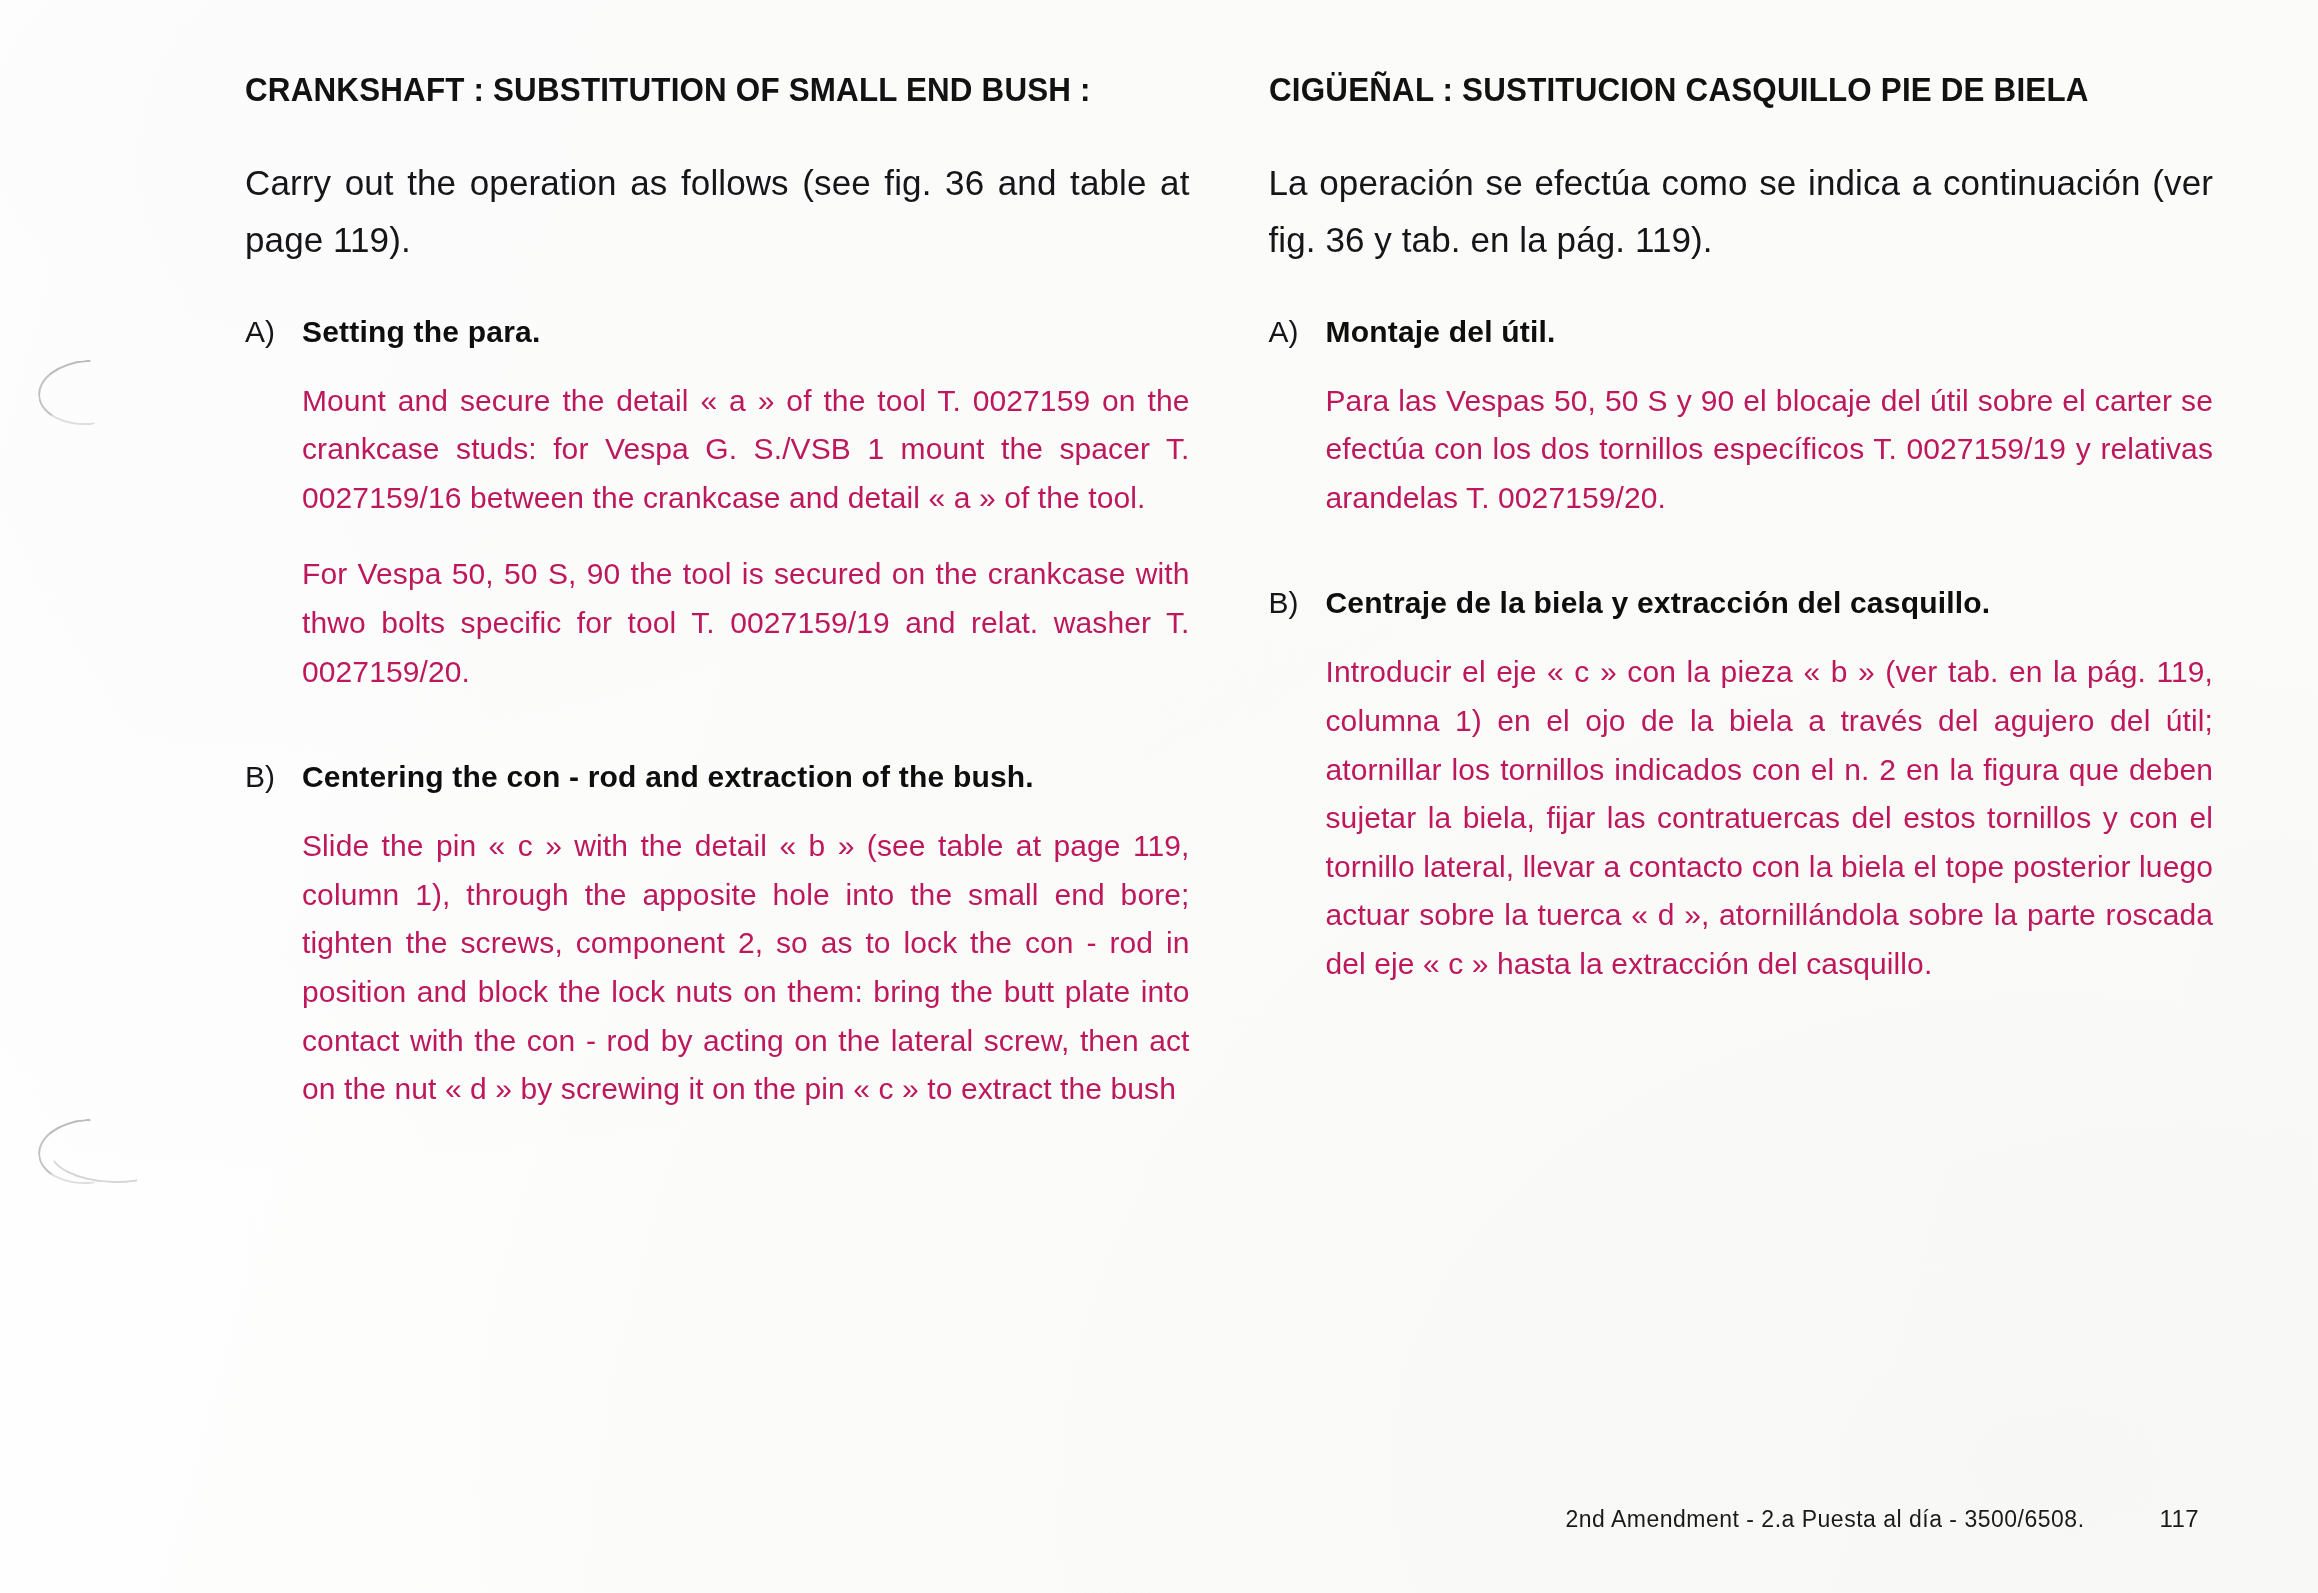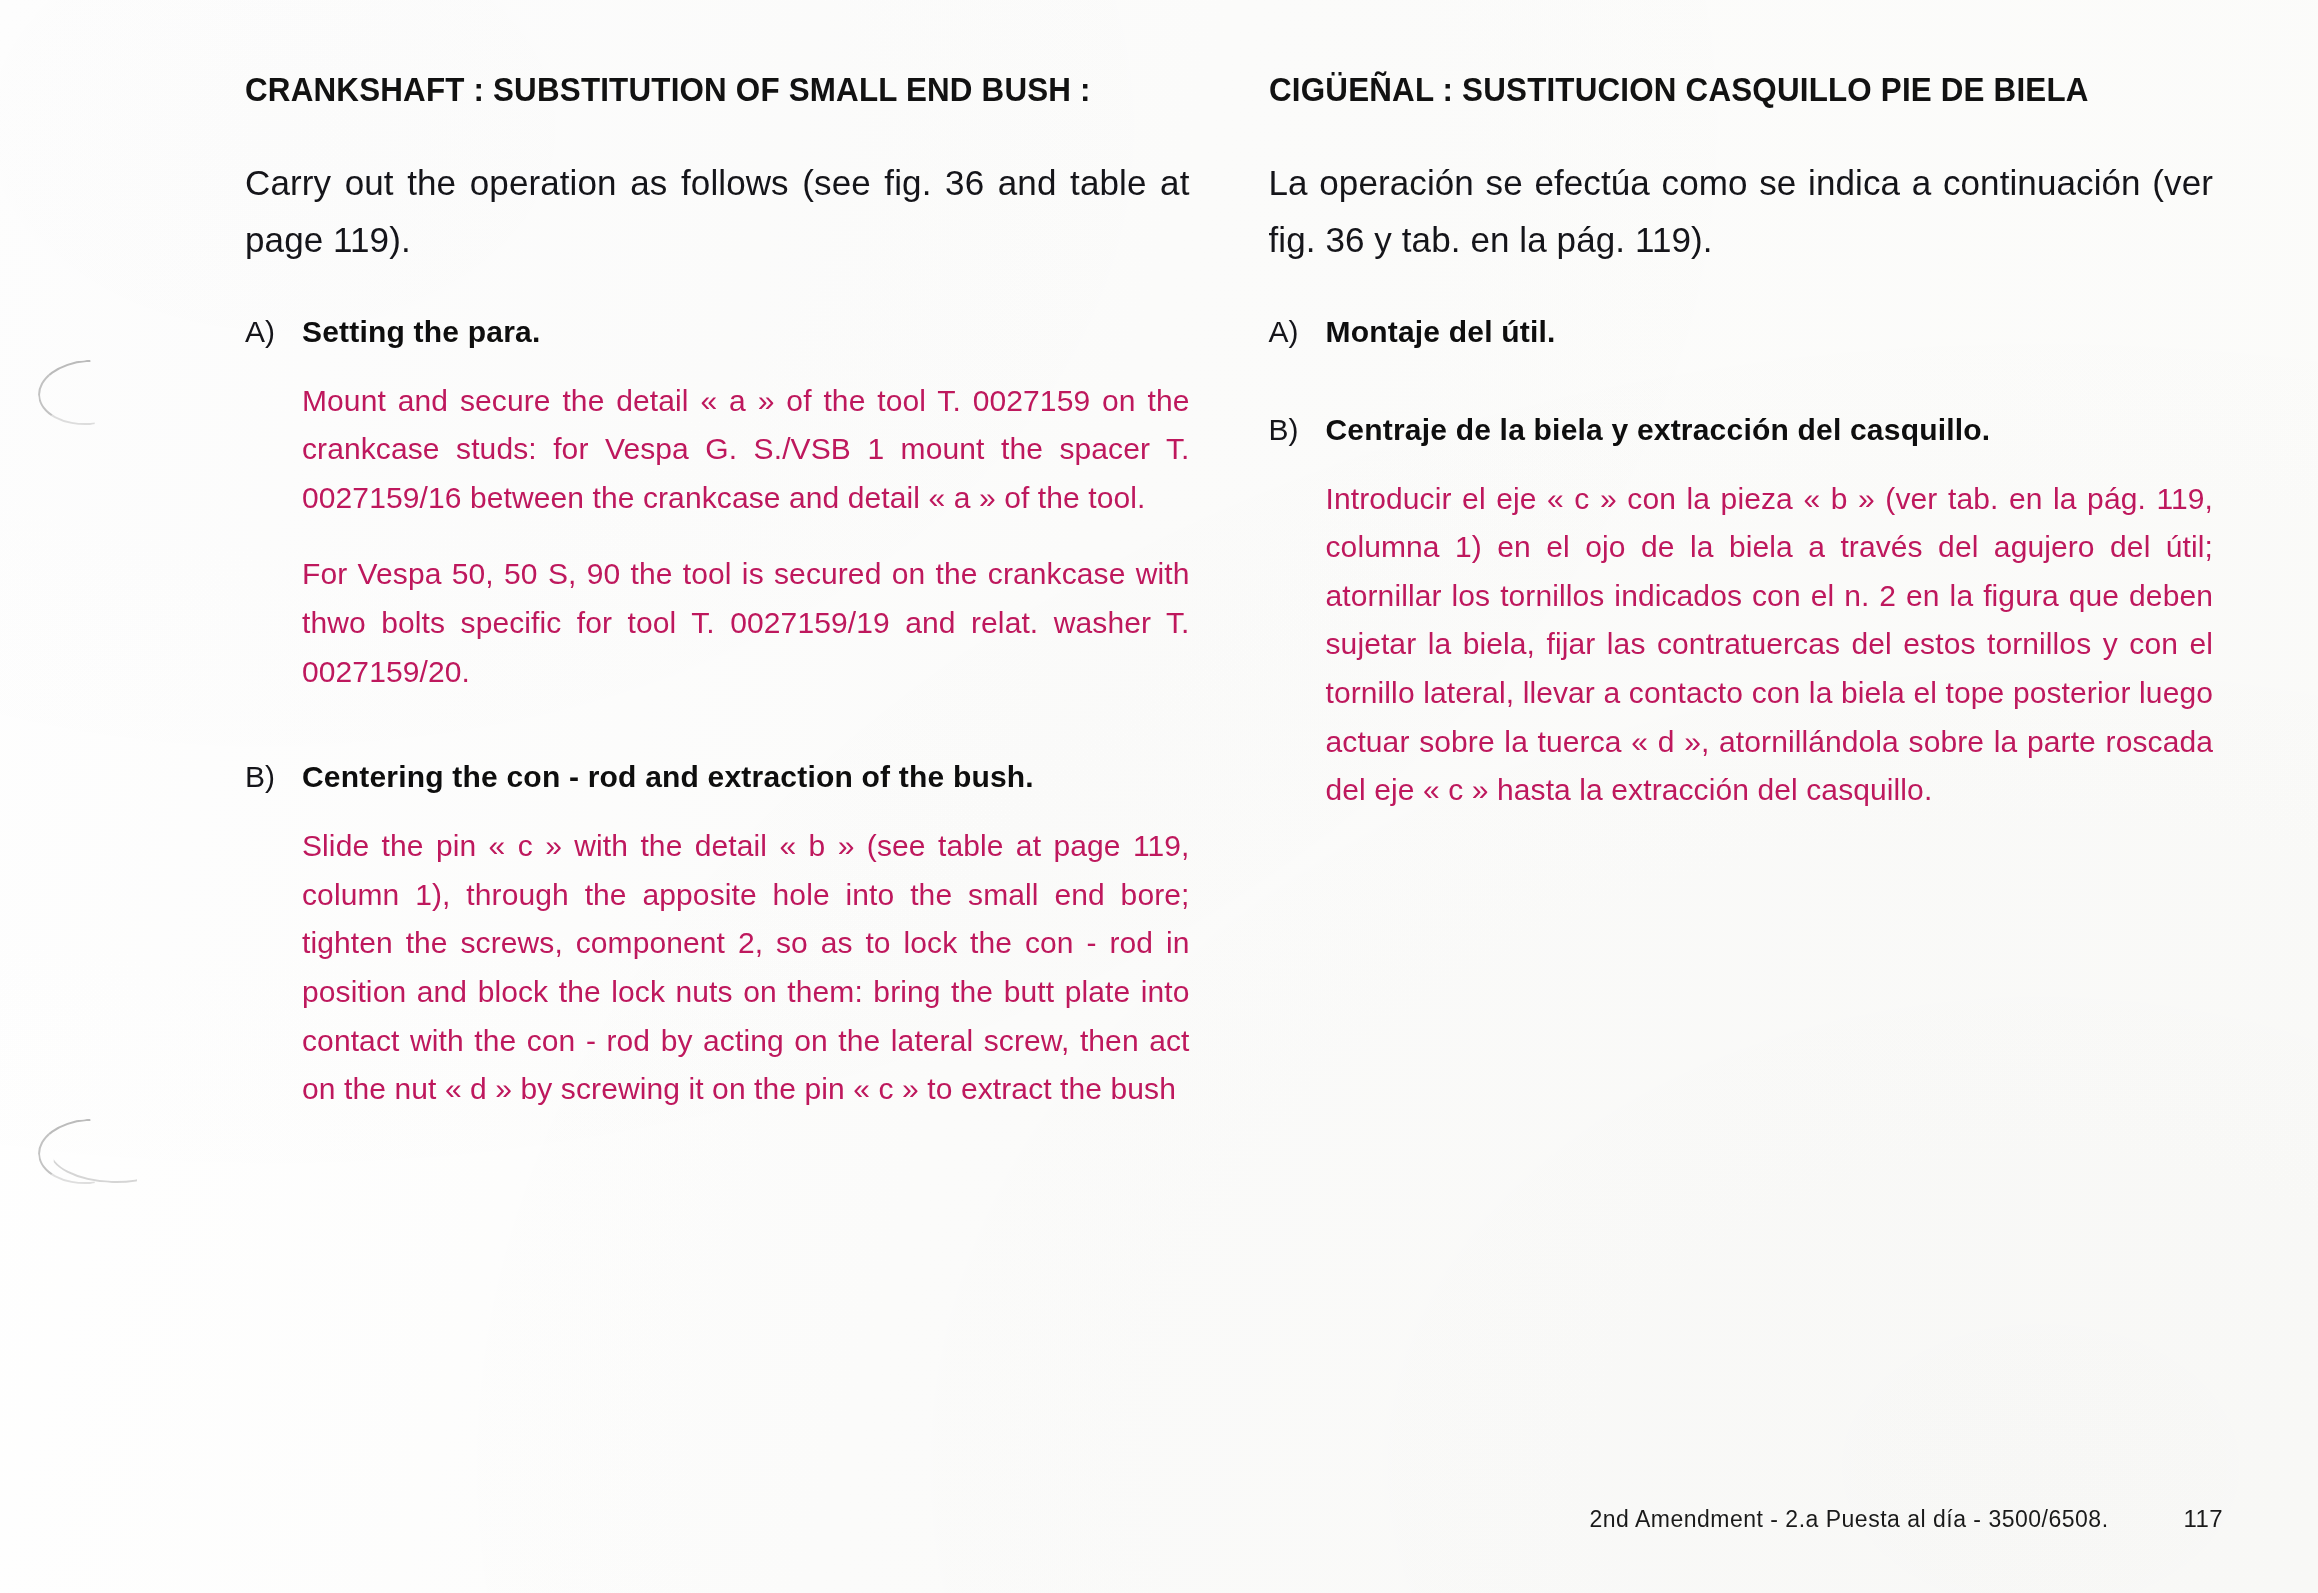--- a/index.html
+++ b/index.html
@@ -124,21 +124,21 @@
   .section-gap { height: 36px; }
 
   .footer {
     position: absolute;
     left: 0;
     right: 0;
     bottom: 61px;
     display: flex;
     justify-content: flex-end;
     align-items: baseline;
-    padding-right: 96px;
+    padding-right: 120px;
     color: #1a1a1a;
   }
   .footer-note {
     font-size: 23px;
     letter-spacing: 0.5px;
     margin-right: 75px;
   }
   .footer-page {
     font-size: 24px;
     letter-spacing: 0.4px;
@@ -178,20 +178,21 @@
 
     <div class="col es">
       <h1 class="section-title">CIGÜEÑAL : SUSTITUCION CASQUILLO PIE DE BIELA</h1>
 
       <p class="intro">La operación se efectúa como se indica a continuación (ver fig. 36 y tab. en la pág. 119).</p>
 
       <div class="sub">
         <span class="sub-letter">A)</span>
         <span class="sub-label">Montaje del útil.</span>
       </div>
+      <p class="body">Para las Vespas 50, 50 S y 90 el blocaje del útil sobre el carter se efectúa con los dos tornillos específicos T. 0027159/19 y relativas arandelas T. 0027159/20.</p>
 
       <div class="section-gap"></div>
 
       <div class="sub">
         <span class="sub-letter">B)</span>
         <span class="sub-label">Centraje de la biela y extracción del casquillo.</span>
       </div>
       <p class="body">Introducir el eje « c » con la pieza « b » (ver tab. en la pág. 119, columna 1) en el ojo de la biela a través del agujero del útil; atornillar los tornillos indicados con el n. 2 en la figura que deben sujetar la biela, fijar las contratuercas del estos tornillos y con el tornillo lateral, llevar a contacto con la biela el tope posterior luego actuar sobre la tuerca « d », atornillándola sobre la parte roscada del eje « c » hasta la extracción del casquillo.</p>
     </div>
 

